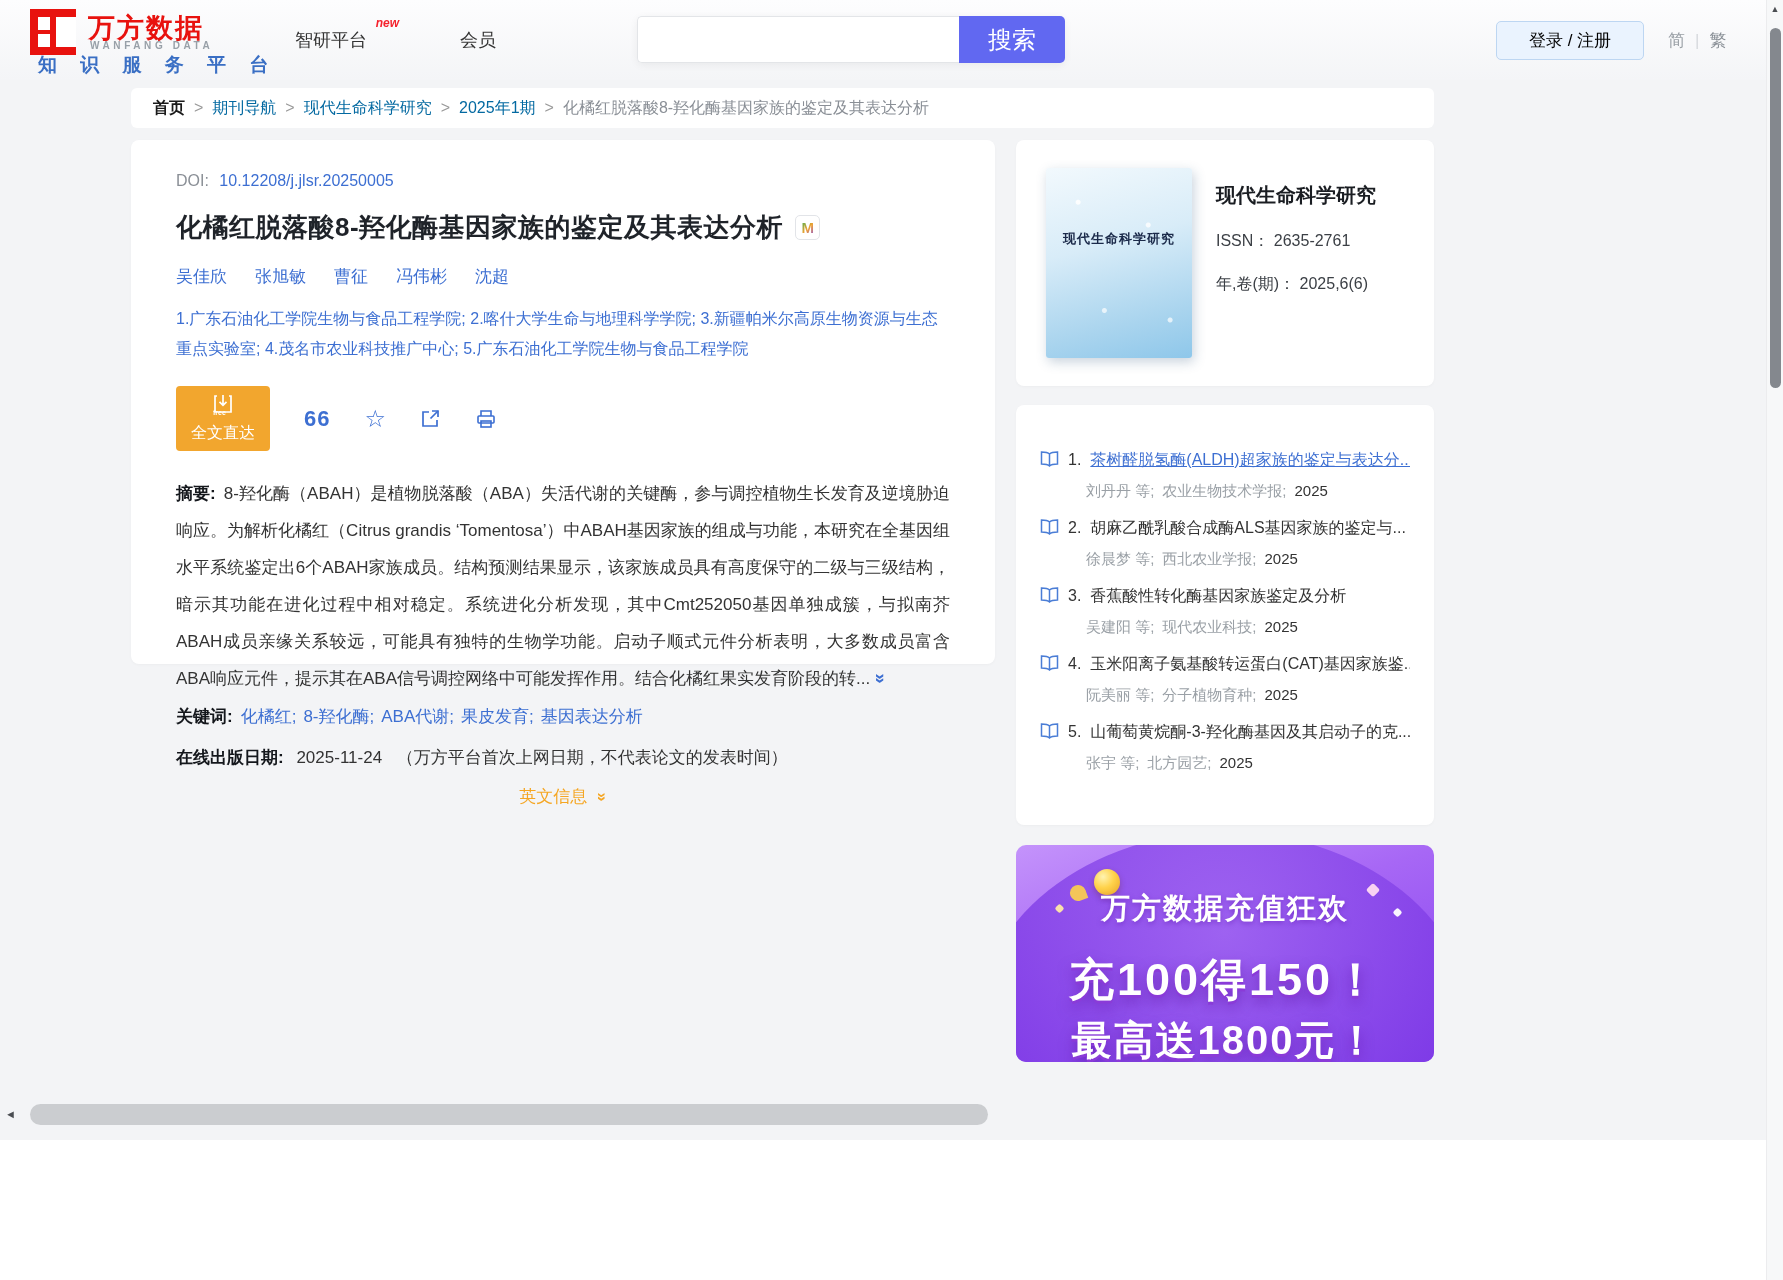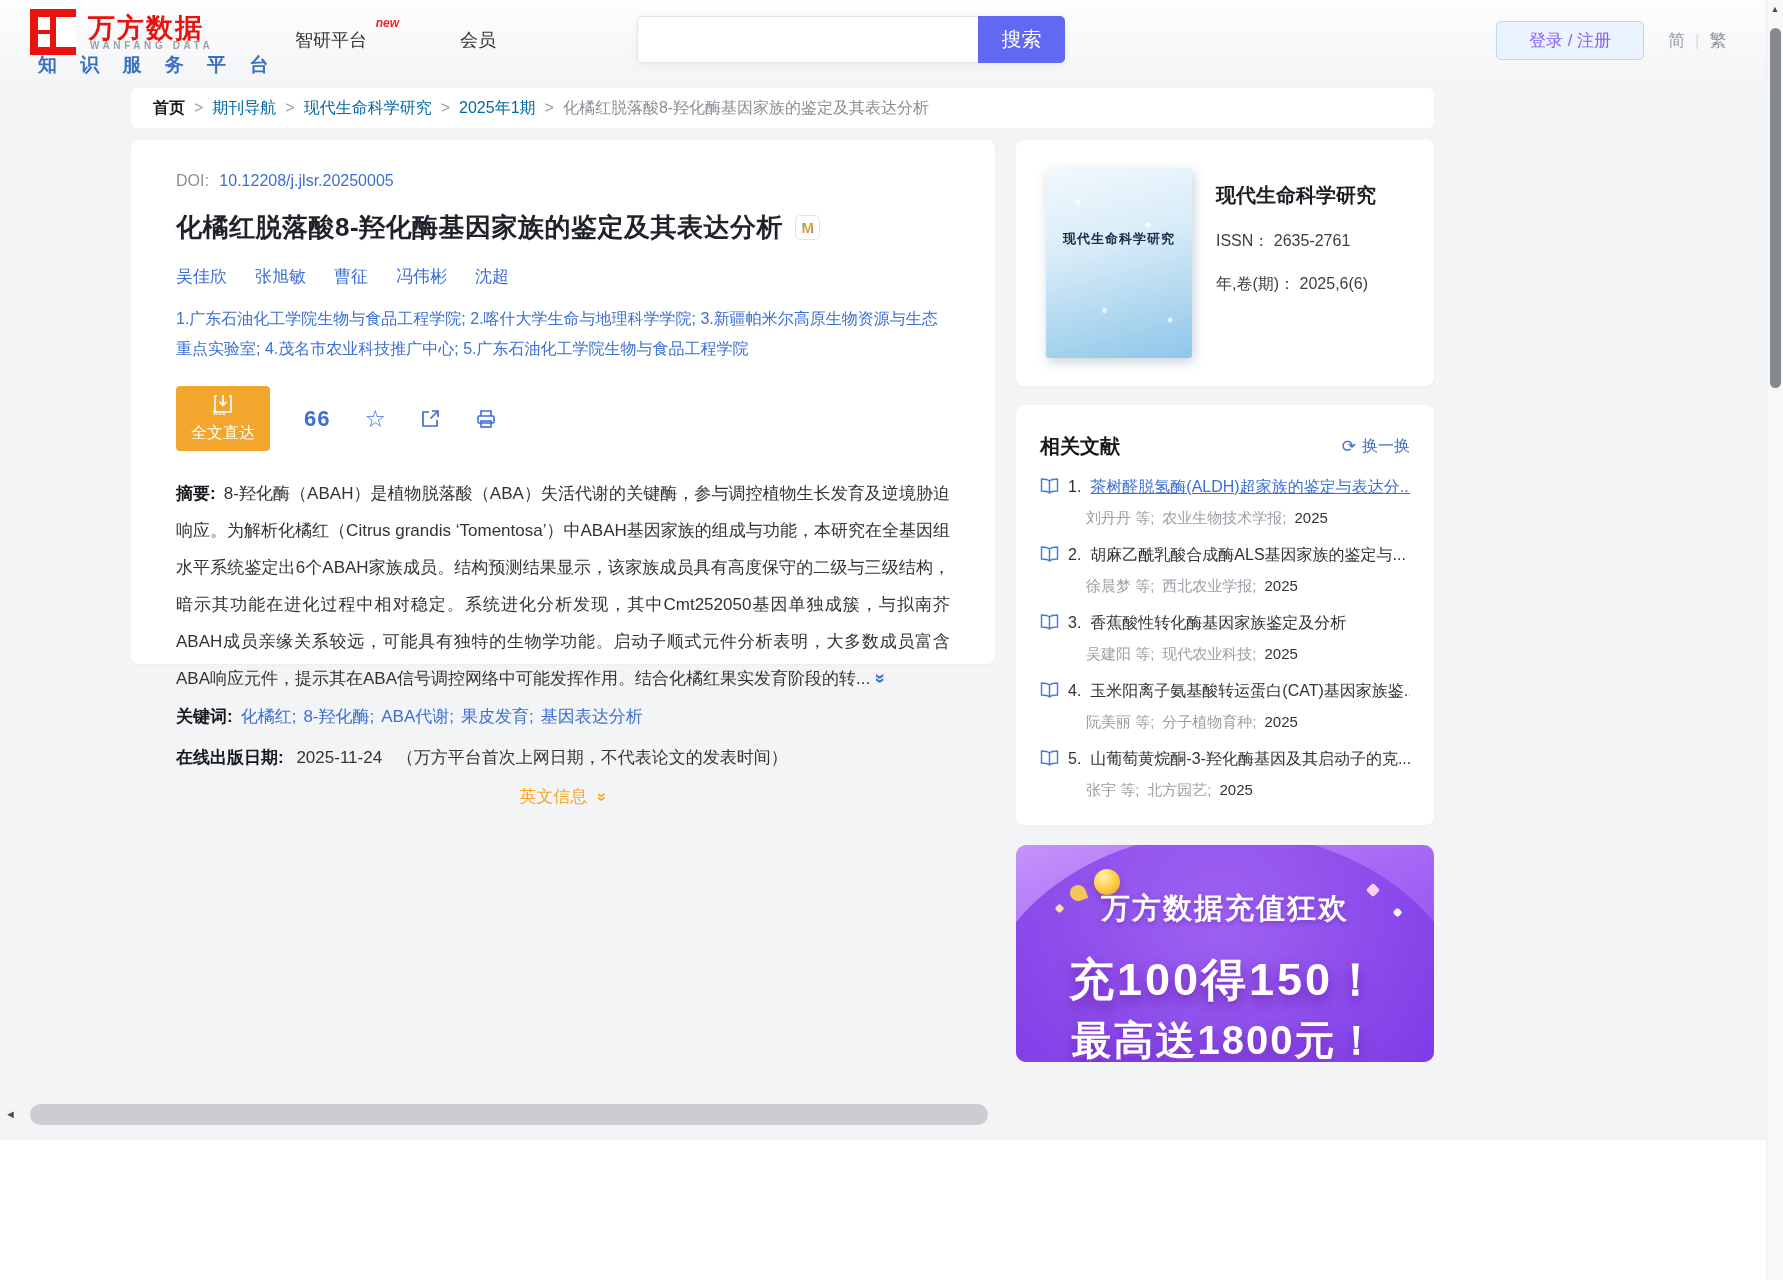--- a/index.html
+++ b/index.html
@@ -16,23 +16,23 @@
   .brand-cn { position:absolute; left:88px; top:10px; font-size:27px; font-weight:900; color:#e8120e; letter-spacing:2px; }
   .brand-en { position:absolute; left:90px; top:40px; font-size:10px; font-weight:bold; color:#98a0a8; letter-spacing:3.6px; }
   .brand-sub { position:absolute; left:38px; top:52px; font-size:19px; font-weight:bold; color:#3a6fc4; letter-spacing:9px; }
   .nav-item { position:absolute; top:28px; font-size:18px; color:#333; cursor:pointer; }
   .nav-item.n0 { left:295px; }
   .nav-item.n1 { left:460px; }
   .new-badge { position:absolute; top:-12px; right:-32px; color:#f5222d; font-size:12px; font-style:italic; font-weight:bold; }
   .search-wrap { position:absolute; left:637px; top:16px; width:428px; height:47px; display:flex;
                  border-radius:5px; box-shadow:0 2px 8px rgba(0,0,0,.06); }
   .search-input { flex:1; border:1px solid #e3e5e8; border-right:none; border-radius:5px 0 0 5px; background:#fff; outline:none; font-size:16px; padding:0 14px; }
-  .search-btn { width:87px; border:none; background:#6168f1; color:#fff; font-size:20px; border-radius:0 5px 5px 0; cursor:pointer; }
+  .search-btn { width:106px; border:none; background:#6168f1; color:#fff; font-size:24px; border-radius:0 5px 5px 0; cursor:pointer; }
   .login-btn { position:absolute; left:1496px; top:21px; width:148px; height:39px; background:#eaf3fe; border:1px solid #bdd6f2;
-               border-radius:5px; color:#8b5cf6; font-size:17px; display:flex; align-items:center; justify-content:center; cursor:pointer; }
+               border-radius:5px; color:#000000; font-size:17px; display:flex; align-items:center; justify-content:center; cursor:pointer; }
   .lang { position:absolute; left:1668px; top:29px; font-size:17px; color:#9aa0a6; display:flex; gap:10px; align-items:center; }
   .lang .trad { color:#8a9097; }
   .lang .div { color:#d6d9dd; }
 
   
   .breadcrumb { position:absolute; left:131px; top:88px; width:1303px; height:40px; background:#fff; border-radius:6px;
                 display:flex; align-items:center; padding:0 22px; font-size:16px; white-space:nowrap; overflow:hidden; }
   .bc-home { font-weight:bold; color:#1a1a1a; cursor:pointer; }
   .bc-link { color:#0369a1; cursor:pointer; }
   .bc-sep { color:#999; margin:0 9px; }
@@ -268,27 +268,20 @@
         <span>2635-2761</span>
       </div>
       <div class="journal-line">
         <span class="lab">年,卷(期)：</span>
         <span>2025,6(6)</span>
       </div>
     </div>
   </div>
 
   <div class="related-card">
-    <div class="related-head">
-      <span class="related-title">相关文献</span>
-      <span class="refresh">
-        <span class="refresh-glyph">⟳</span>
-        <span>换一换</span>
-      </span>
-    </div>
 
     <div class="rel-item">
       <div class="rel-row1">
         <span class="book-icon">
           <svg width="19" height="16" viewBox="0 0 19 16" fill="none" stroke="#4a7dd6" stroke-width="1.5">
               <path d="M9.5 3 C8 1.5 5.5 1 1.5 1 V13 C5.5 13 8 13.5 9.5 15 C11 13.5 13.5 13 17.5 13 V1 C13.5 1 11 1.5 9.5 3 Z M9.5 3 V15"></path>
             </svg>
         </span>
         <span class="rel-no">1.</span>
         <span class="rel-title linked">茶树醛脱氢酶(ALDH)超家族的鉴定与表达分...</span>

